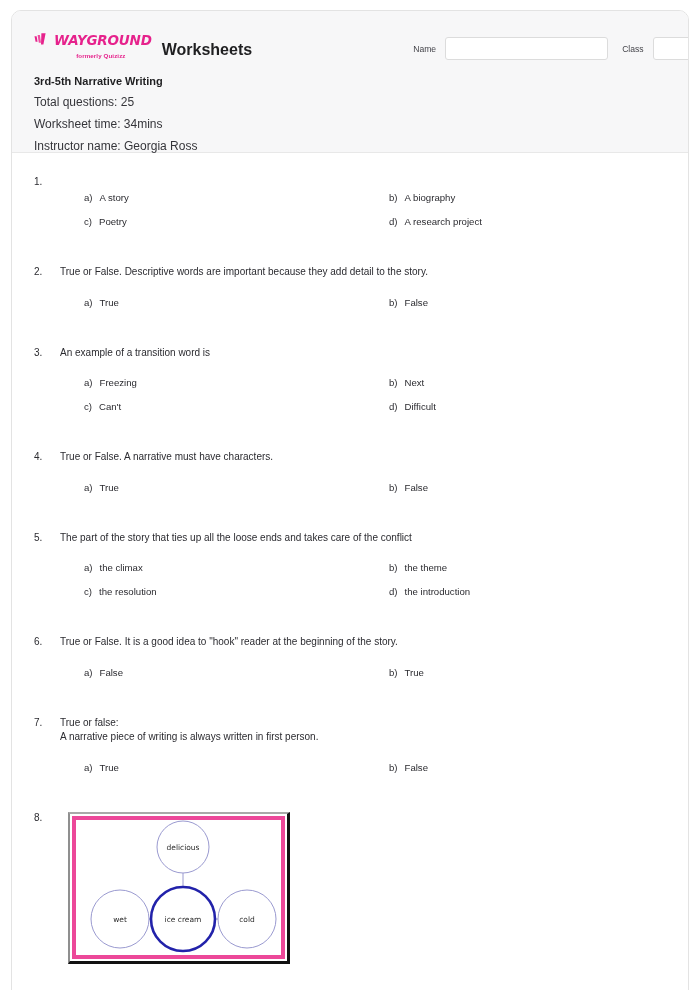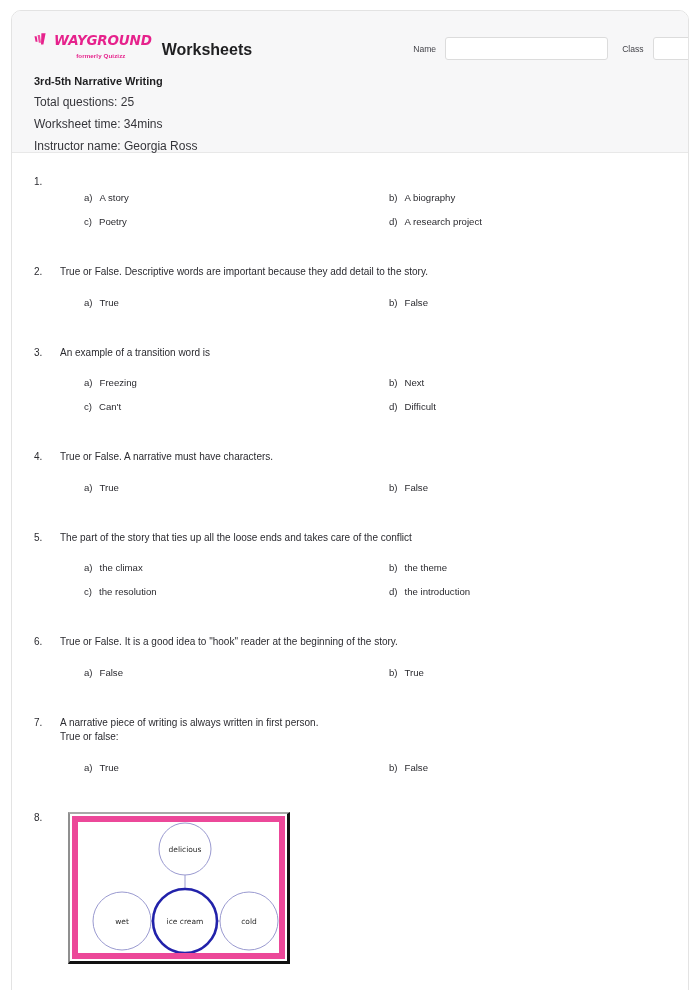--- a/index.html
+++ b/index.html
@@ -171,21 +171,21 @@
     background: #ffffff;
     border-top: 2px solid #a9a9a9;
     border-left: 2px solid #8f8f8f;
     border-right: 3px solid #111111;
     border-bottom: 3px solid #111111;
     padding: 2px;
   }
   .framed-inner {
     width: 100%;
     height: 100%;
-    border: 6px solid #ec4899;
+    border: 4px solid #ec4899;
     background: #ffffff;
     position: relative;
     overflow: hidden;
   }
   .bubble-svg { display: block; }
   .bub-label {
     font-family: "DejaVu Sans", sans-serif;
     font-size: 7.5px;
     fill: #2a2a2a;
     text-anchor: middle;
@@ -363,22 +363,22 @@
               <span class="opt-key">b)</span>
               <span>True</span>
             </div>
           </div>
         </div>
       </div>
 
       <div class="q-item">
         <div class="q-num">7.</div>
         <div class="q-body">
+          <div class="q-text">True or false:</div>
           <div class="q-text sub-line">A narrative piece of writing is always written in first person.</div>
-          <div class="q-text">True or false:</div>
           <div class="opts">
             <div class="opt">
               <span class="opt-key">a)</span>
               <span>True</span>
             </div>
             <div class="opt">
               <span class="opt-key">b)</span>
               <span>False</span>
             </div>
           </div>

